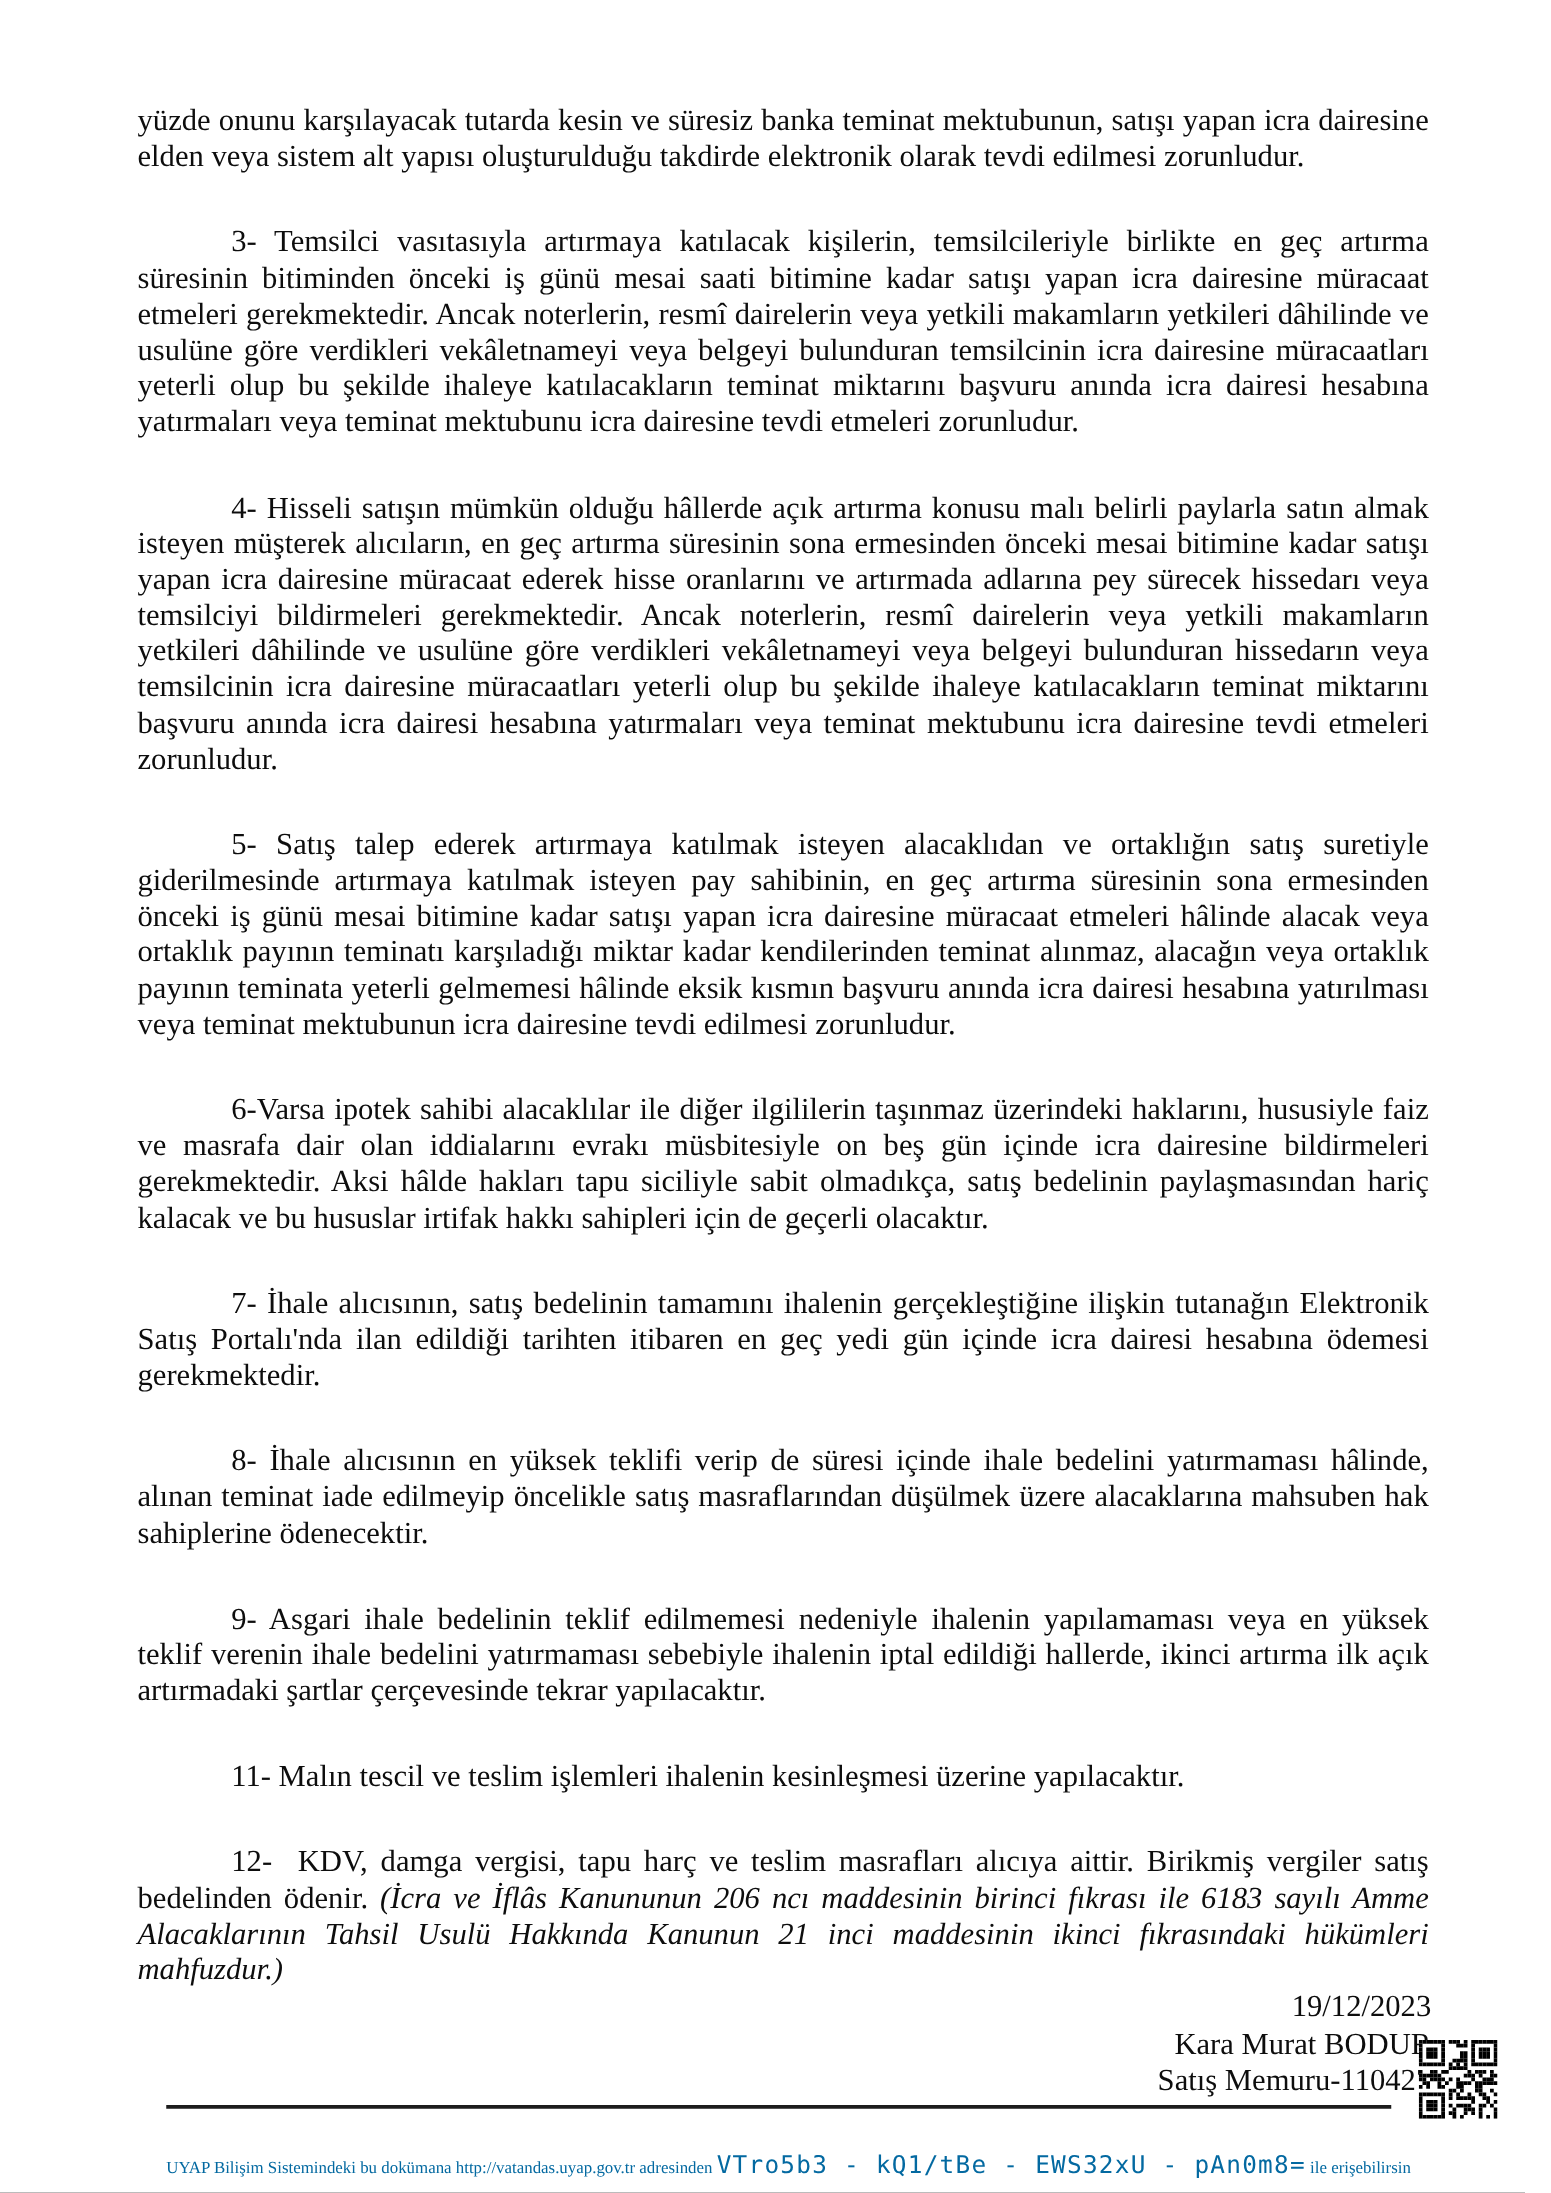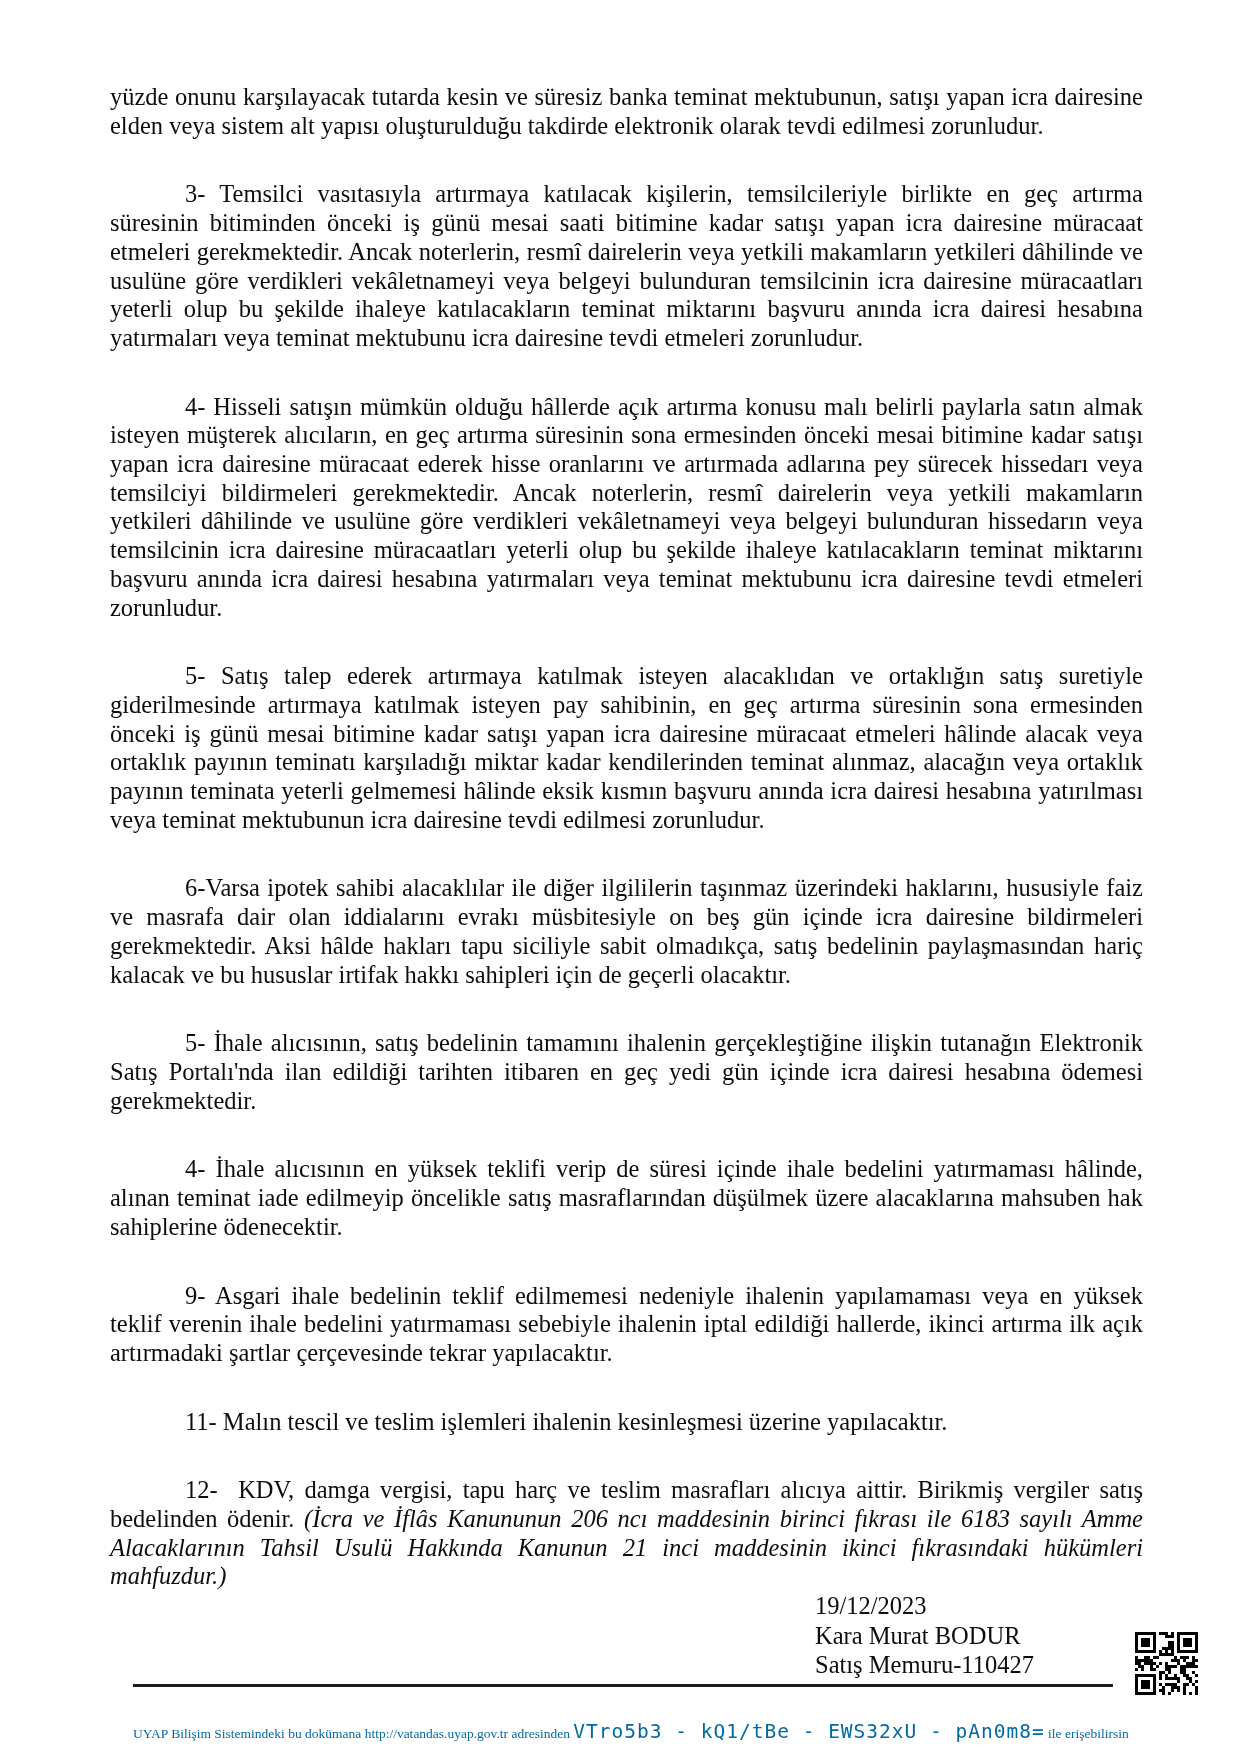--- a/index.html
+++ b/index.html
@@ -23,21 +23,21 @@
   }
   .content p {
     margin: 0;
     text-align: justify;
   }
   .content p.indented { text-indent: 75px; margin-top: 40px; }
   .italic { font-style: italic; }
   .signature {
     width: 330px;
     margin-left: 705px;
-    text-align: left;
+    text-align: right;
     line-height: 29.5px;
   }
   .footnotes {
     margin-top: 78px;
     font-weight: bold;
     font-size: 25px;
     line-height: 29px;
     text-decoration: underline;
   }
   .footnote-ref {
@@ -79,22 +79,22 @@
 <body>
 
 <div class="page">
 
   <div class="content">
     <p>yüzde onunu karşılayacak tutarda kesin ve süresiz banka teminat mektubunun, satışı yapan icra dairesine elden veya sistem alt yapısı oluşturulduğu takdirde elektronik olarak tevdi edilmesi zorunludur.</p>
     <p class="indented">3- Temsilci vasıtasıyla artırmaya katılacak kişilerin, temsilcileriyle birlikte en geç artırma süresinin bitiminden önceki iş günü mesai saati bitimine kadar satışı yapan icra dairesine müracaat etmeleri gerekmektedir. Ancak noterlerin, resmî dairelerin veya yetkili makamların yetkileri dâhilinde ve usulüne göre verdikleri vekâletnameyi veya belgeyi bulunduran temsilcinin icra dairesine müracaatları yeterli olup bu şekilde ihaleye katılacakların teminat miktarını başvuru anında icra dairesi hesabına yatırmaları veya teminat mektubunu icra dairesine tevdi etmeleri zorunludur.</p>
     <p class="indented">4- Hisseli satışın mümkün olduğu hâllerde açık artırma konusu malı belirli paylarla satın almak isteyen müşterek alıcıların, en geç artırma süresinin sona ermesinden önceki mesai bitimine kadar satışı yapan icra dairesine müracaat ederek hisse oranlarını ve artırmada adlarına pey sürecek hissedarı veya temsilciyi bildirmeleri gerekmektedir. Ancak noterlerin, resmî dairelerin veya yetkili makamların yetkileri dâhilinde ve usulüne göre verdikleri vekâletnameyi veya belgeyi bulunduran hissedarın veya temsilcinin icra dairesine müracaatları yeterli olup bu şekilde ihaleye katılacakların teminat miktarını başvuru anında icra dairesi hesabına yatırmaları veya teminat mektubunu icra dairesine tevdi etmeleri zorunludur.</p>
     <p class="indented">5- Satış talep ederek artırmaya katılmak isteyen alacaklıdan ve ortaklığın satış suretiyle giderilmesinde artırmaya katılmak isteyen pay sahibinin, en geç artırma süresinin sona ermesinden önceki iş günü mesai bitimine kadar satışı yapan icra dairesine müracaat etmeleri hâlinde alacak veya ortaklık payının teminatı karşıladığı miktar kadar kendilerinden teminat alınmaz, alacağın veya ortaklık payının teminata yeterli gelmemesi hâlinde eksik kısmın başvuru anında icra dairesi hesabına yatırılması veya teminat mektubunun icra dairesine tevdi edilmesi zorunludur.</p>
     <p class="indented">6-Varsa ipotek sahibi alacaklılar ile diğer ilgililerin taşınmaz üzerindeki haklarını, hususiyle faiz ve masrafa dair olan iddialarını evrakı müsbitesiyle on beş gün içinde icra dairesine bildirmeleri gerekmektedir. Aksi hâlde hakları tapu siciliyle sabit olmadıkça, satış bedelinin paylaşmasından hariç kalacak ve bu hususlar irtifak hakkı sahipleri için de geçerli olacaktır.</p>
-    <p class="indented">5- İhale alıcısının, satış bedelinin tamamını ihalenin gerçekleştiğine ilişkin tutanağın Elektronik Satış Portalı'nda ilan edildiği tarihten itibaren en geç yedi gün içinde icra dairesi hesabına ödemesi gerekmektedir.</p>
-    <p class="indented">4- İhale alıcısının en yüksek teklifi verip de süresi içinde ihale bedelini yatırmaması hâlinde, alınan teminat iade edilmeyip öncelikle satış masraflarından düşülmek üzere alacaklarına mahsuben hak sahiplerine ödenecektir.</p>
+    <p class="indented">7- İhale alıcısının, satış bedelinin tamamını ihalenin gerçekleştiğine ilişkin tutanağın Elektronik Satış Portalı'nda ilan edildiği tarihten itibaren en geç yedi gün içinde icra dairesi hesabına ödemesi gerekmektedir.</p>
+    <p class="indented">8- İhale alıcısının en yüksek teklifi verip de süresi içinde ihale bedelini yatırmaması hâlinde, alınan teminat iade edilmeyip öncelikle satış masraflarından düşülmek üzere alacaklarına mahsuben hak sahiplerine ödenecektir.</p>
     <p class="indented">9- Asgari ihale bedelinin teklif edilmemesi nedeniyle ihalenin yapılamaması veya en yüksek teklif verenin ihale bedelini yatırmaması sebebiyle ihalenin iptal edildiği hallerde, ikinci artırma ilk açık artırmadaki şartlar çerçevesinde tekrar yapılacaktır.</p>
     <p class="indented">11- Malın tescil ve teslim işlemleri ihalenin kesinleşmesi üzerine yapılacaktır.</p>
     <p class="indented"><span>12- &nbsp;KDV, damga vergisi, tapu harç ve teslim masrafları alıcıya aittir. Birikmiş vergiler satış bedelinden ödenir. </span><span class="italic">(İcra ve İflâs Kanununun 206 ncı maddesinin birinci fıkrası ile 6183 sayılı Amme Alacaklarının Tahsil Usulü Hakkında Kanunun 21 inci maddesinin ikinci fıkrasındaki hükümleri mahfuzdur.)</span></p>
 
     <div class="signature">
       <div>19/12/2023</div>
       <div>Kara Murat BODUR</div>
       <div>Satış Memuru-110427</div>
     </div>
 

